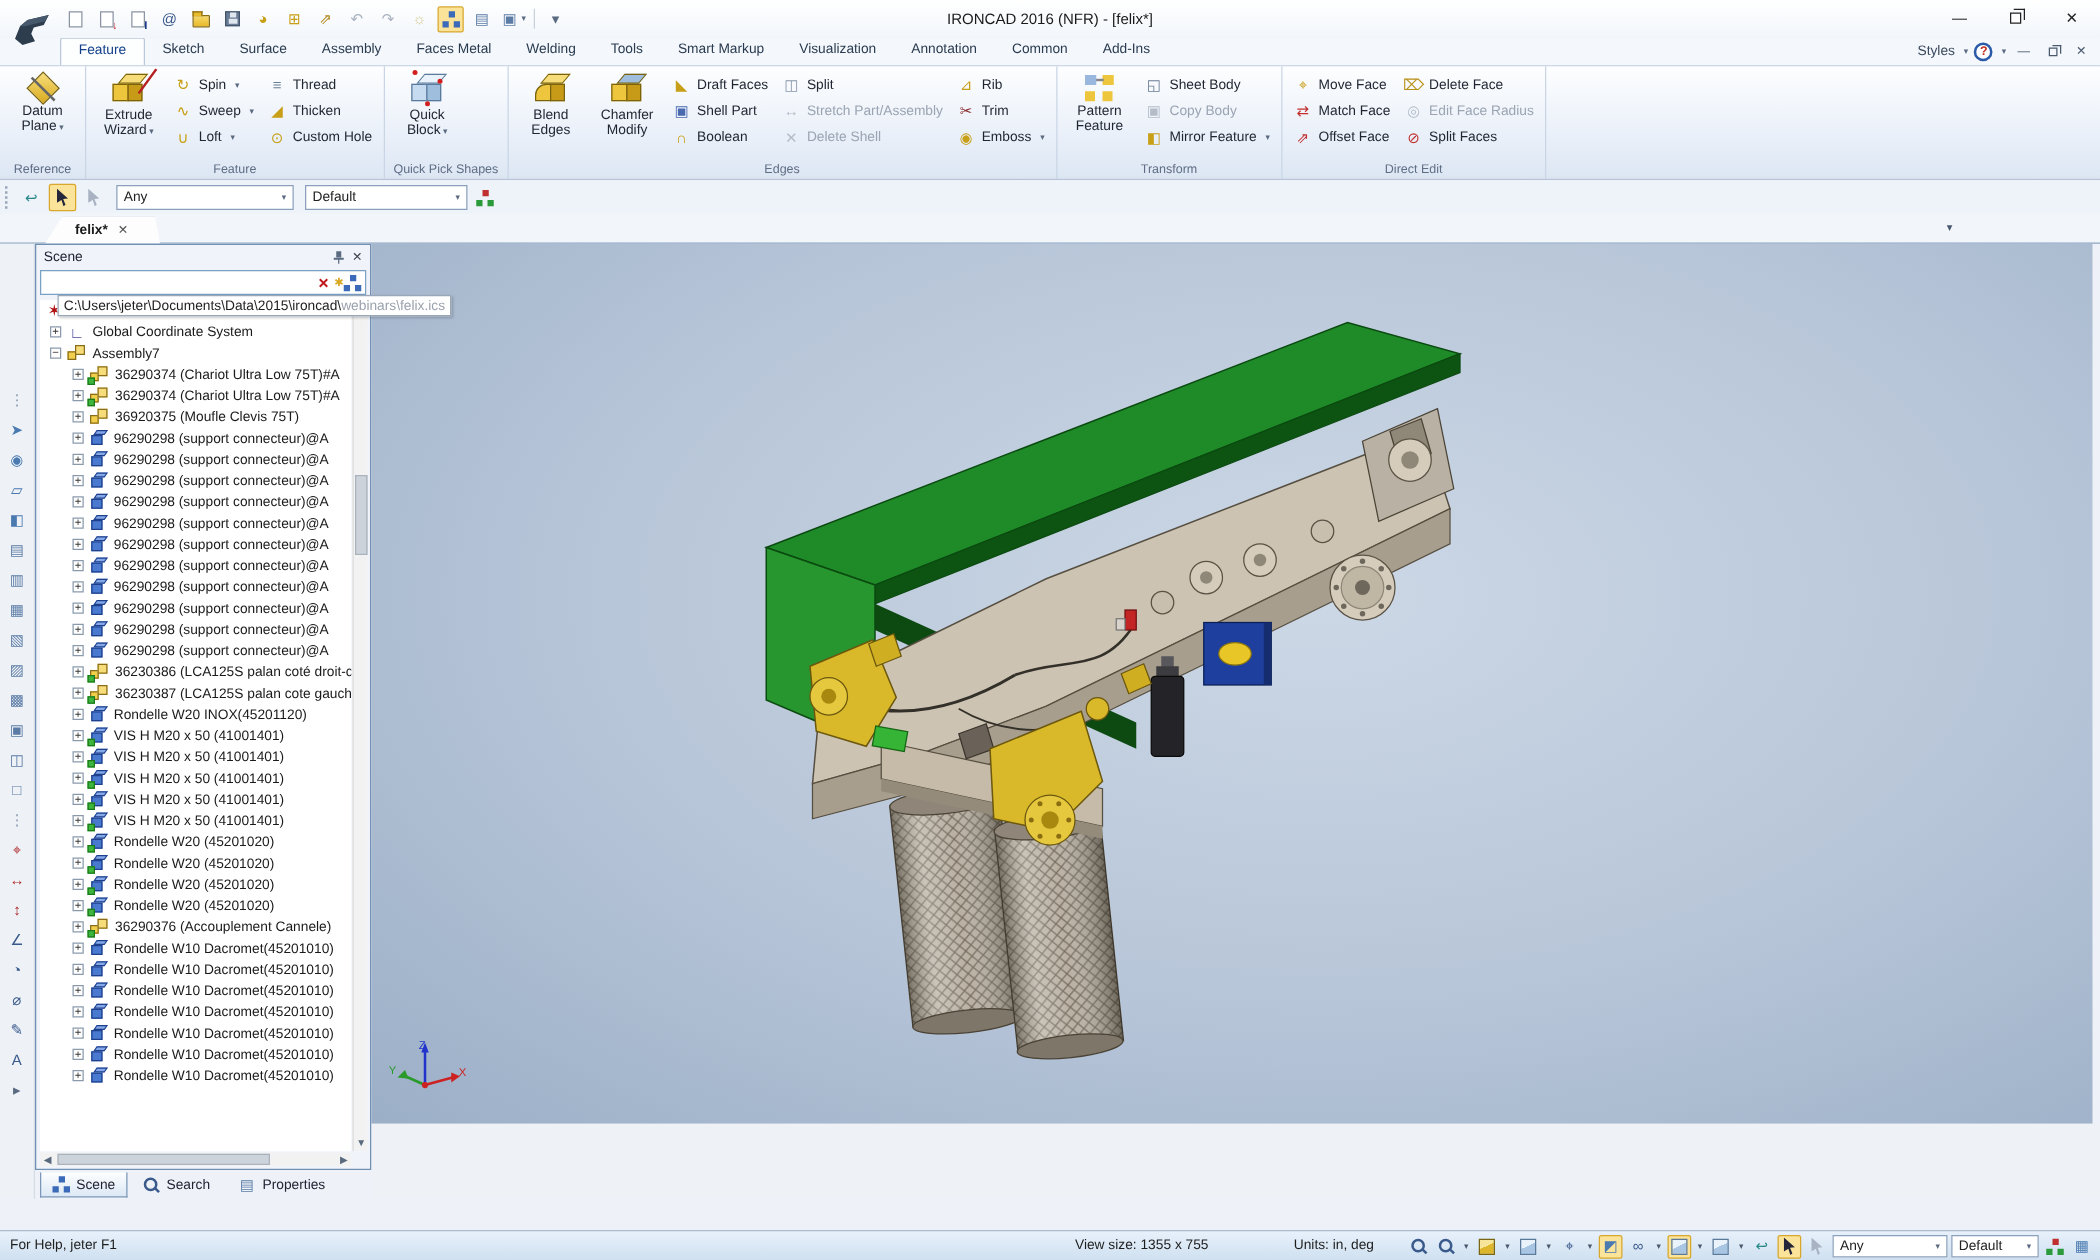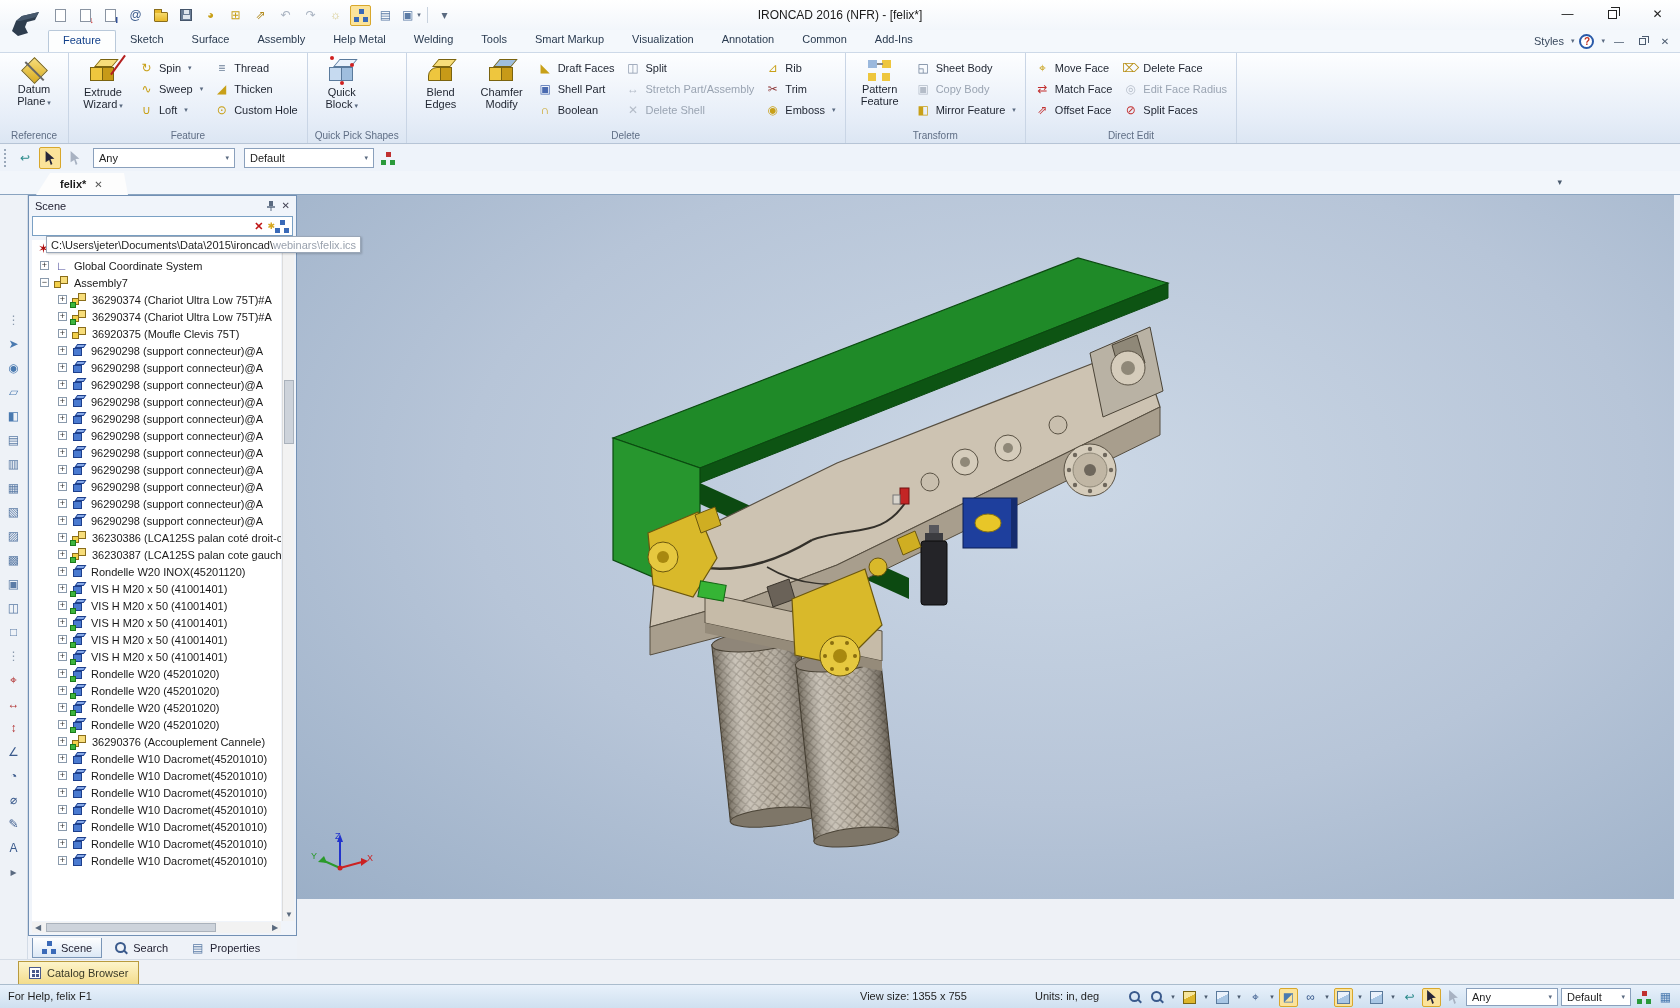--- a/index.html
+++ b/index.html
@@ -229,21 +229,21 @@
       <div class="wb">✕</div>
     </div>
   </div>
 
   <div class="tabrow">
     <div class="rtabs" id="rtabs">
         <div class="rtab active">Feature</div>
         <div class="rtab">Sketch</div>
         <div class="rtab">Surface</div>
         <div class="rtab">Assembly</div>
-        <div class="rtab">Help Metal</div>
+        <div class="rtab">Faces Metal</div>
         <div class="rtab">Welding</div>
         <div class="rtab">Tools</div>
         <div class="rtab">Smart Markup</div>
         <div class="rtab">Visualization</div>
         <div class="rtab">Annotation</div>
         <div class="rtab">Common</div>
         <div class="rtab">Add-Ins</div>
       </div>
     <div class="tabright">
       <span>Styles</span>
@@ -386,21 +386,21 @@
               <span class="gi" style="color: rgb(138, 48, 48);">✂</span>
               <span class="slab">Trim</span>
             </div>
             <div class="sbtn">
               <span class="gi" style="color: rgb(200, 160, 24);">◉</span>
               <span class="slab">Emboss</span>
               <span class="dd">▾</span>
             </div>
           </div>
         </div>
-        <div class="rglab">Delete</div>
+        <div class="rglab">Edges</div>
       </div>
       <div class="rgroup">
         <div class="rgc">
           <div class="bbtn">
             <span class="patt"></span>
             <div class="blab">Pattern Feature</div>
           </div>
           <div class="scol">
             <div class="sbtn">
               <span class="gi" style="color: rgb(106, 125, 150);">◱</span>
@@ -1022,29 +1022,23 @@
       <div class="ptab">
         <span class="mag"></span>
         <span>Search</span>
       </div>
       <div class="ptab">
         <span class="gi" style="color: rgb(92, 124, 166);">▤</span>
         <span>Properties</span>
       </div>
     </div>
 
-  <div class="catstrip">
-    <div class="cattab">
-      <span class="cbi"></span>
-      <span>Catalog Browser</span>
-    </div>
-  </div>
 
   <div class="statusbar">
-    <span class="sb-help">For Help, felix F1</span>
+    <span class="sb-help">For Help, jeter F1</span>
     <span class="sb-view">View size: 1355 x 755</span>
     <span class="sb-units">Units: in, deg</span>
     <span class="sb-icons" id="sbicons">
         <span class="sib">
           <span class="mag"></span>
         </span>
         <span class="sib">
           <span class="mag"></span>
         </span>
         <span class="scar">▾</span>

